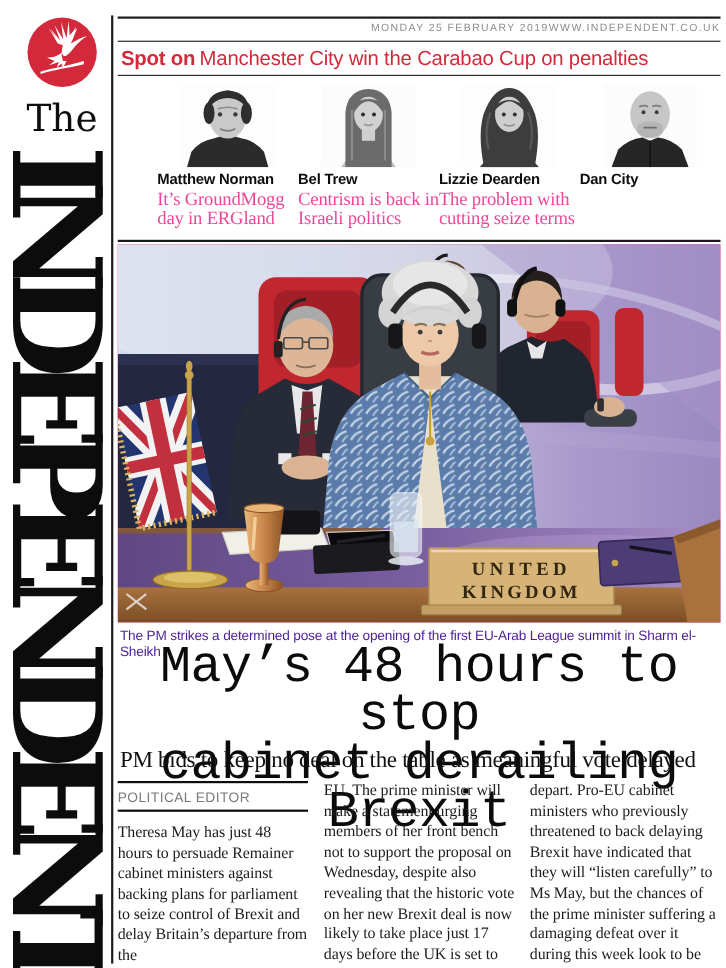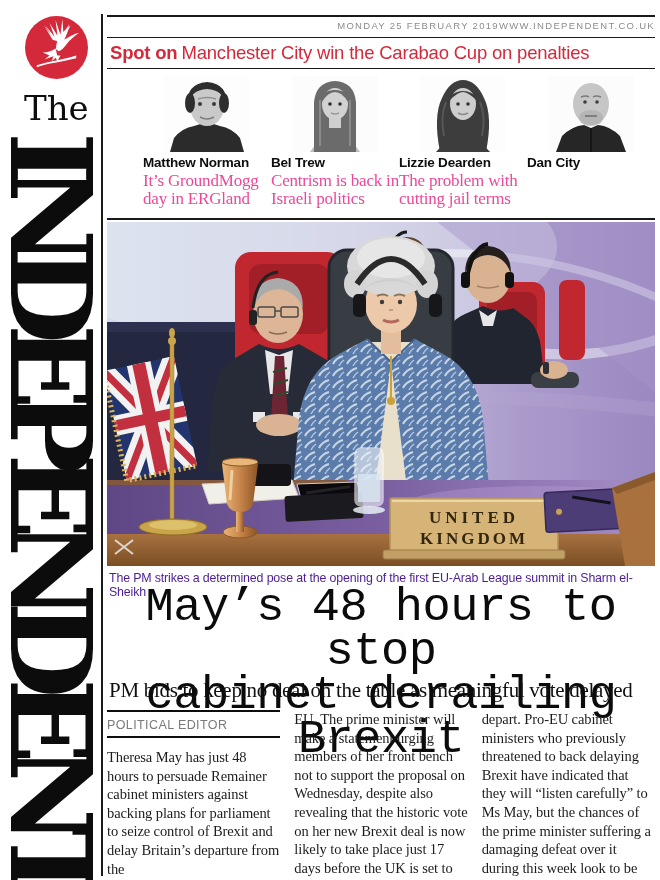--- a/index.html
+++ b/index.html
@@ -135,21 +135,21 @@
           <path d="M16 76 Q30 60 43 60 Q56 60 70 76 Z" fill="#3a3a3a"></path>
           <path d="M20 76 Q13 40 22 22 Q30 4 43 4 Q56 4 64 22 Q73 40 66 76 Z" fill="#3d3d3d"></path>
           <path d="M24 60 Q20 40 26 26 M62 60 Q66 40 60 26" stroke="#575757" stroke-width="2" fill="none"></path>
           <ellipse cx="43" cy="28" rx="13" ry="16" fill="#cecece"></ellipse>
           <path d="M30 20 Q43 10 56 20 L56 24 Q48 16 43 16 Q38 16 30 24 Z" fill="#3d3d3d"></path>
           <circle cx="38" cy="28" r="1.8" fill="#333333"></circle>
             <circle cx="48" cy="28" r="1.8" fill="#333333"></circle>
           <path d="M38 37 Q43 40 48 37" stroke="#8e8e8e" stroke-width="1.5" fill="none"></path>
         </svg>
         <div class="nm">Lizzie Dearden</div>
-        <div class="hl">The problem with cutting jail terms</div>
+        <div class="hl">The problem with cutting seize terms</div>
       </div>
 
       <div class="colm">
         <svg class="shot" viewBox="0 0 86 76">
           <rect width="86" height="76" fill="#fcfcfc"></rect>
           <path d="M8 76 L14 60 Q24 50 36 49 L43 52 L50 49 Q62 50 72 60 L78 76 Z" fill="#262626"></path>
           <path d="M43 52 L43 76" stroke="#111" stroke-width="1.5"></path>
           <ellipse cx="43" cy="28" rx="18" ry="21" fill="#c6c6c6"></ellipse>
           <ellipse cx="43" cy="42" rx="12" ry="8" fill="#aeaeae" opacity="0.7"></ellipse>
           <path d="M33 21 Q38 19 41 21 M45 21 Q48 19 53 21" stroke="#7a7a7a" stroke-width="1.5" fill="none"></path>

